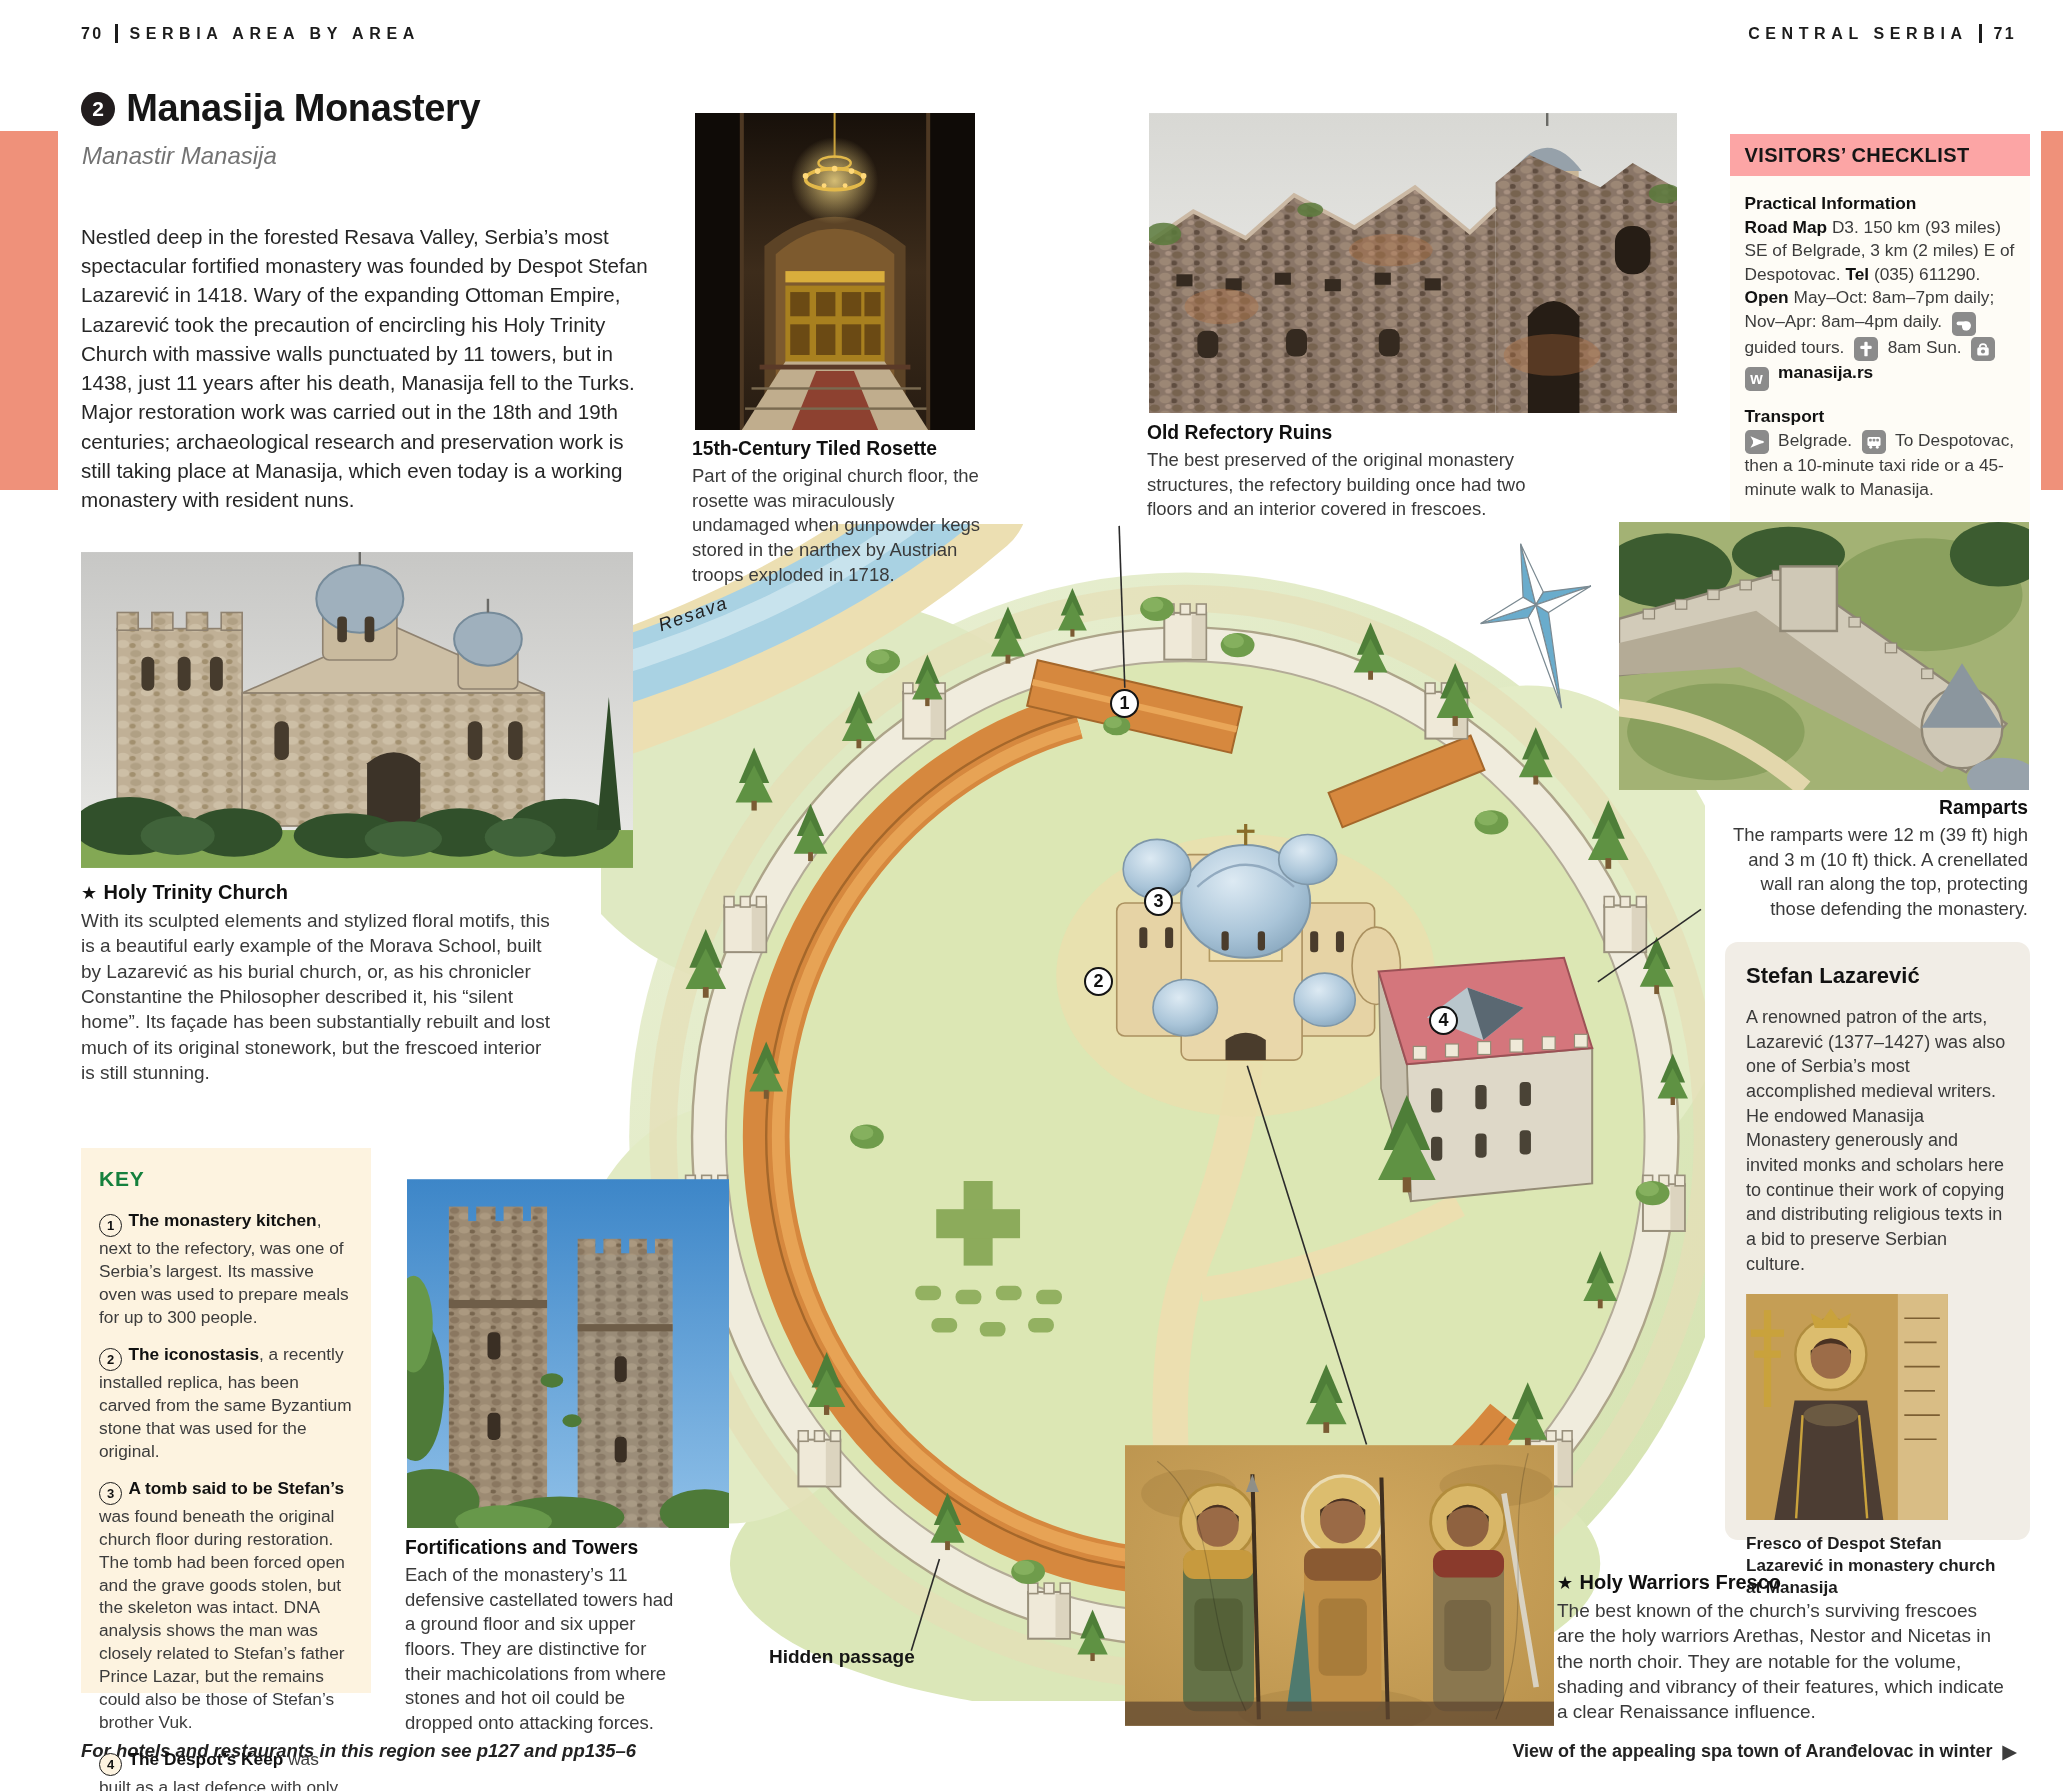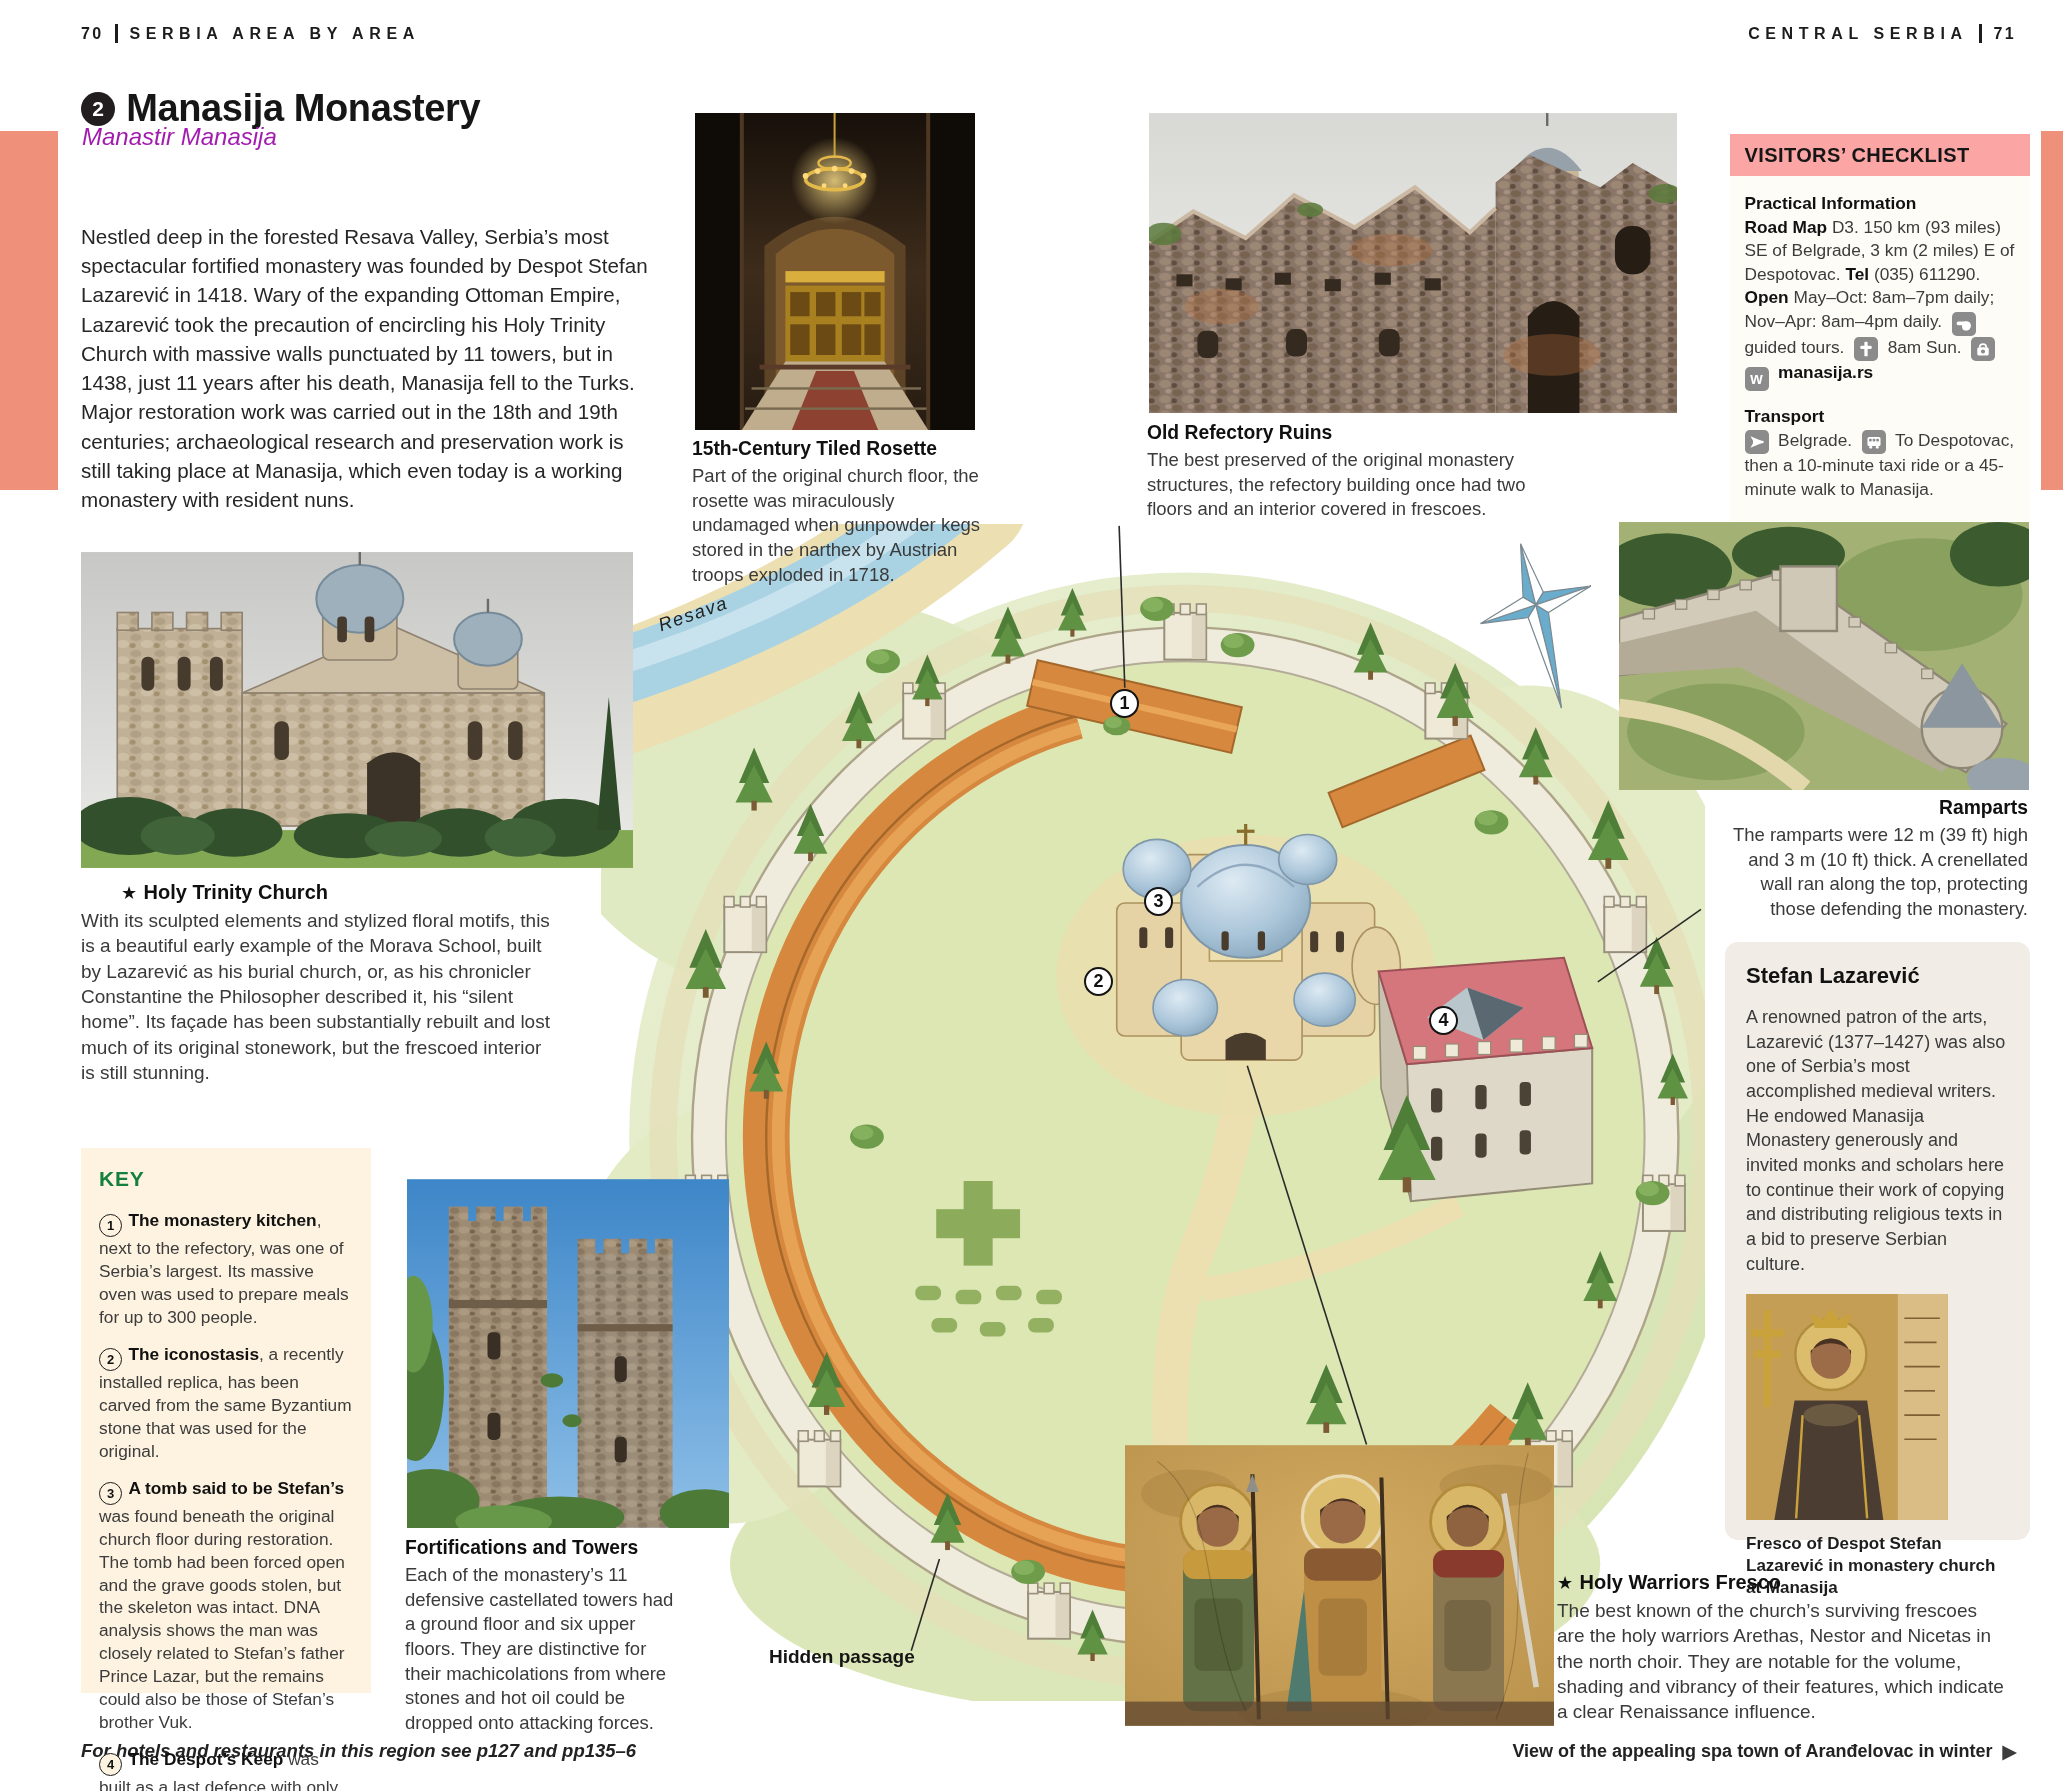--- a/index.html
+++ b/index.html
@@ -9,21 +9,21 @@
   .tab{position:absolute;background:#ef917a;}
   
   .runhead{position:absolute;top:24px;font-size:16px;font-weight:bold;color:#1c1c1c;display:flex;align-items:center;gap:11.3px;}
   .runhead .sec{letter-spacing:5.6px;}
   .runhead .num{letter-spacing:2.4px;}
   .runhead .bar{display:inline-block;width:3.2px;height:19.3px;background:#1c1c1c;}
   
   #title-row{position:absolute;left:81px;top:87px;display:flex;align-items:center;gap:11.3px;}
   .badge{width:34px;height:34px;border-radius:50%;background:#221d1e;color:#fff;display:flex;align-items:center;justify-content:center;font-size:21px;font-weight:bold;}
   .title{font-size:38px;font-weight:bold;color:#161616;letter-spacing:-0.4px;}
-  .subtitle{position:absolute;left:82px;top:123px;font-size:24px;font-style:italic;font-weight:400;color:#a21caf;}
+  .subtitle{position:absolute;left:82px;top:142px;font-size:24px;font-style:italic;font-weight:400;color:#737373;}
   .intro{position:absolute;left:81px;top:222px;width:568px;font-size:20.6px;line-height:1.42;color:#262626;}
   
   .cap{position:absolute;}
   .cap .t{font-weight:bold;font-size:19.3px;color:#101010;line-height:1.25;margin-bottom:3.2px;}
   .cap .b{font-size:18.5px;color:#3a3a3a;line-height:1.33;}
   .star{font-size:18px;margin-right:6.4px;color:#111;}
   
   .photo{position:absolute;overflow:hidden;z-index:3;}
   .photo svg{display:block;}
   
@@ -527,21 +527,21 @@
       <g fill="#40633a">
           <ellipse cx="120" cy="352" rx="46" ry="24"></ellipse>
           <ellipse cx="400" cy="356" rx="48" ry="22"></ellipse>
           <ellipse cx="545" cy="354" rx="44" ry="24"></ellipse>
         </g>
       <polygon points="640,345 655,180 670,345" fill="#2e4a28"></polygon>
     </svg>
   </div>
 
   <div class="cap" style="left:81px;top:880px;width:472px;z-index:4;">
-    <div class="t" style="font-size:20px;margin-left:40px;"><span class="star">★</span><span>Holy Trinity Church</span></div>
+    <div class="t" style="font-size:20px;"><span class="star">★</span><span>Holy Trinity Church</span></div>
     <div class="b" style="font-size:19px;">With its sculpted elements and stylized floral motifs, this is a beautiful early example of the Morava School, built by Lazarević as his burial church, or, as his chronicler Constantine the Philosopher described it, his “silent home”. Its façade has been substantially rebuilt and lost much of its original stonework, but the frescoed interior is still stunning.</div>
   </div>
 
   <div class="photo" style="left:1619px;top:522px;width:410px;height:268px;">
     <svg width="410" height="268" viewBox="0 0 508 332">
       <rect width="508" height="332" fill="#a3b274"></rect>
       <g fill="#8aa05e">
           <ellipse cx="120" cy="260" rx="110" ry="60"></ellipse>
           <ellipse cx="380" cy="90" rx="120" ry="70"></ellipse>
         </g>

